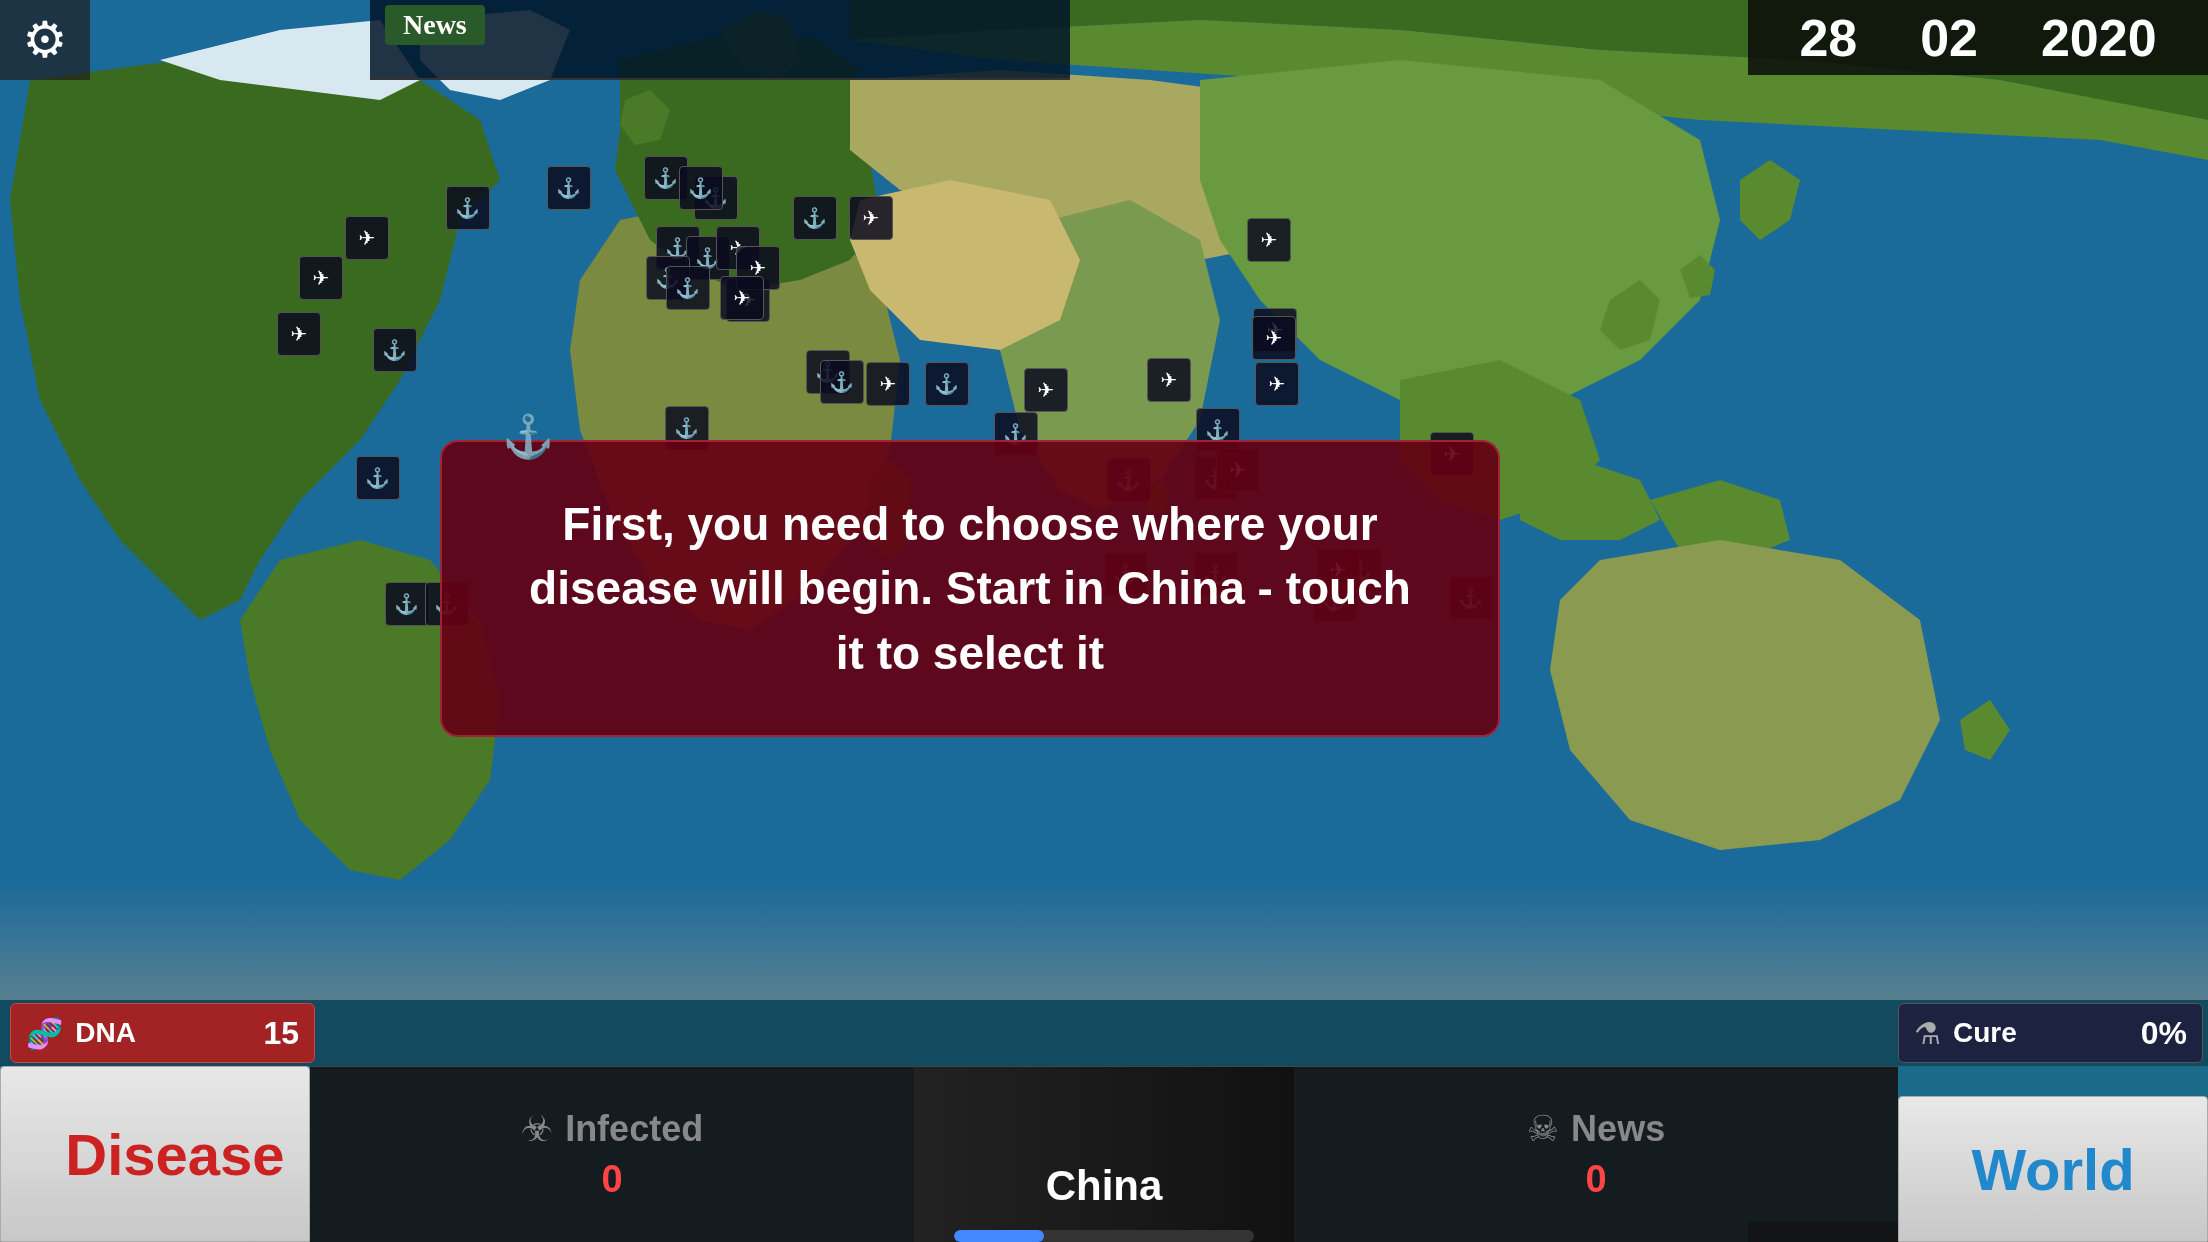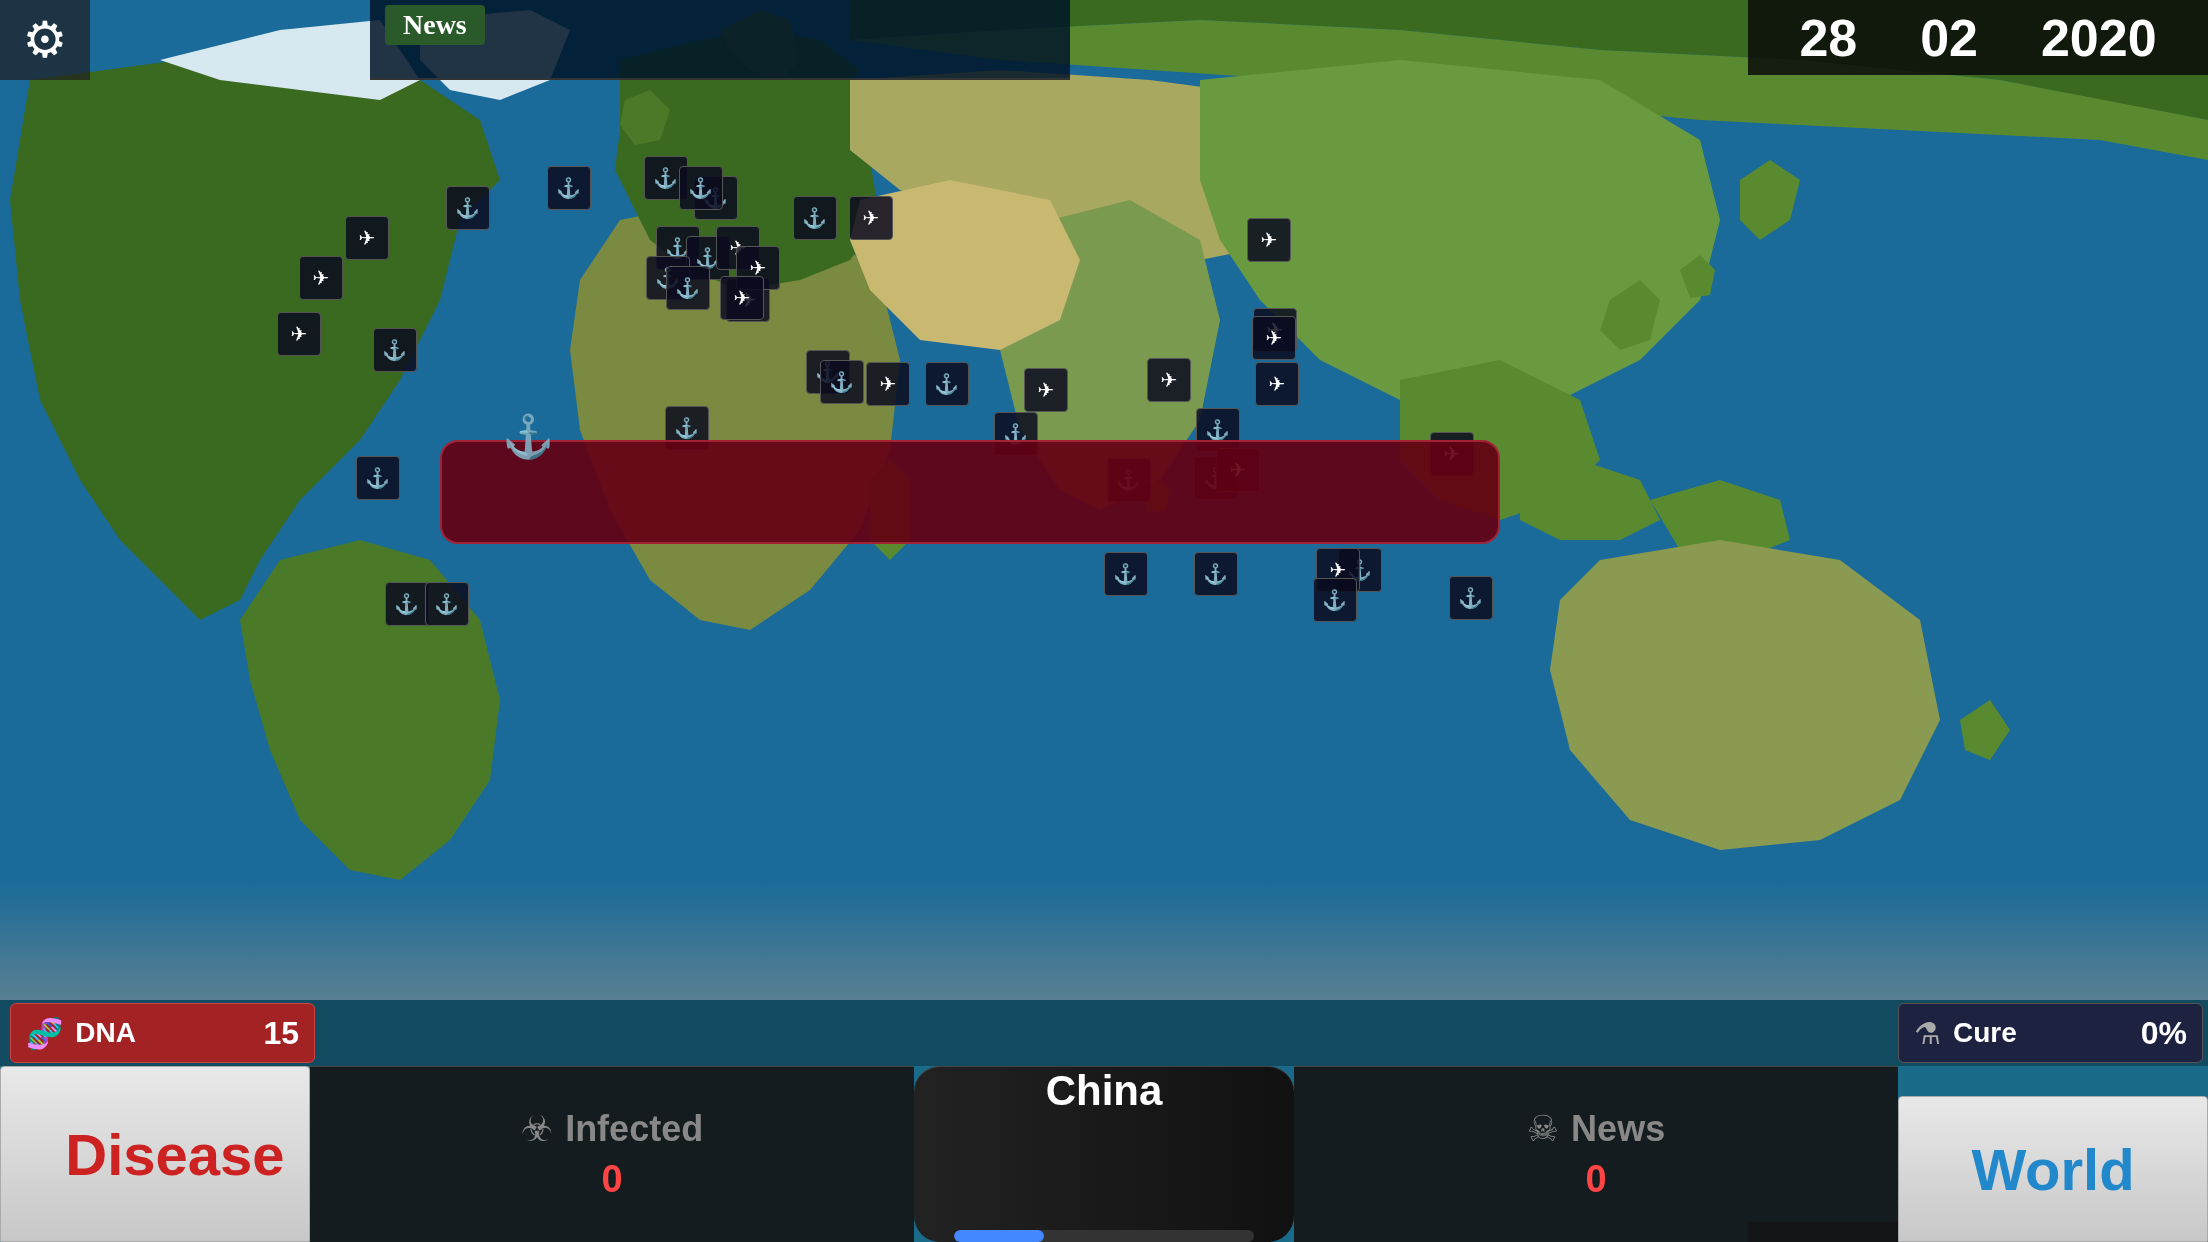--- a/index.html
+++ b/index.html
@@ -270,23 +270,22 @@
     .infected-value { color: #ff4444; }
     .dead-value { color: #ff4444; }
 
     #china-panel {
       background: linear-gradient(to right, #222, #111);
       border-top: 1.5px solid #444;
       min-width: 380px;
       display: flex;
       flex-direction: column;
       align-items: center;
-      justify-content: space-between;
-      gap: 8px;
-      border-radius: 26px;
+      justify-content: flex-end;
+      gap: 20px;
     }
 
     #china-label {
       color: white;
       font-size: 42px;
       font-weight: bold;
     }
 
     #china-progress {
       width: 300px;
@@ -465,20 +464,21 @@
   <span class="date-num">28</span>
   <span class="date-num">02</span>
   <span class="date-num">2020</span>
 </div>
 <div id="date-dropdown">
   <span style="color:#888;font-size:16px;">▼</span>
 </div>
 
 <div id="tutorial-popup">
   <div id="tutorial-anchor">⚓</div>
+  <div id="tutorial-text">First, you need to choose where your disease will begin. Start in China - touch it to select it</div>
 </div>
 
 <div id="map-clouds"></div>
 
 <div id="bottom-hud">
 
   <div id="dna-cure-bar" style="position:relative;height:66px;background:rgba(0,0,0,0.3);display:flex;align-items:center;padding:0 5px;">
     <div id="dna-panel">
       <span style="font-size:30px;color:white;">🧬</span>
       <span class="hud-label">DNA</span>

